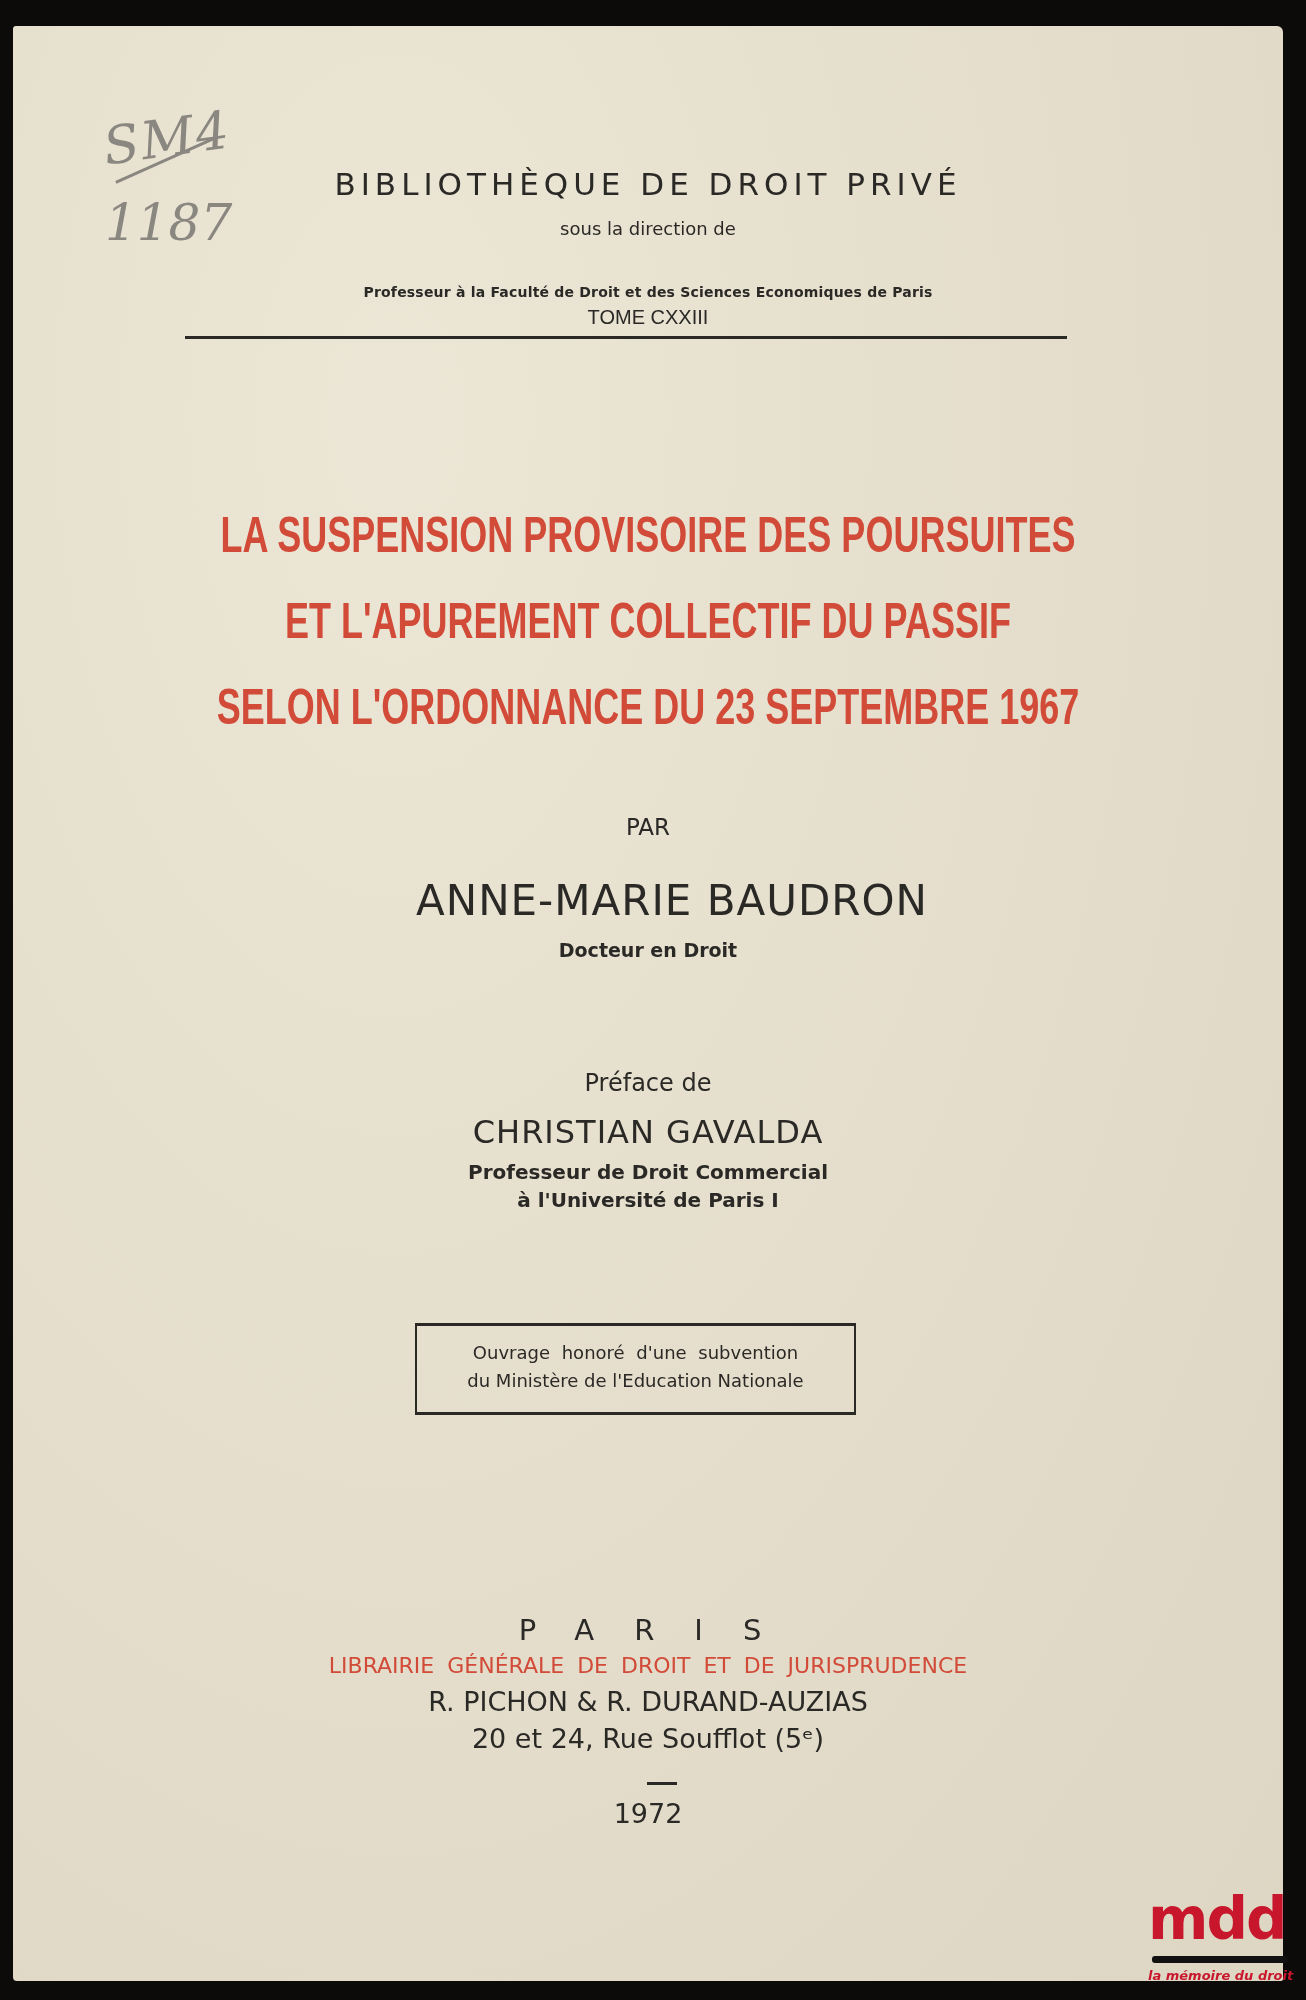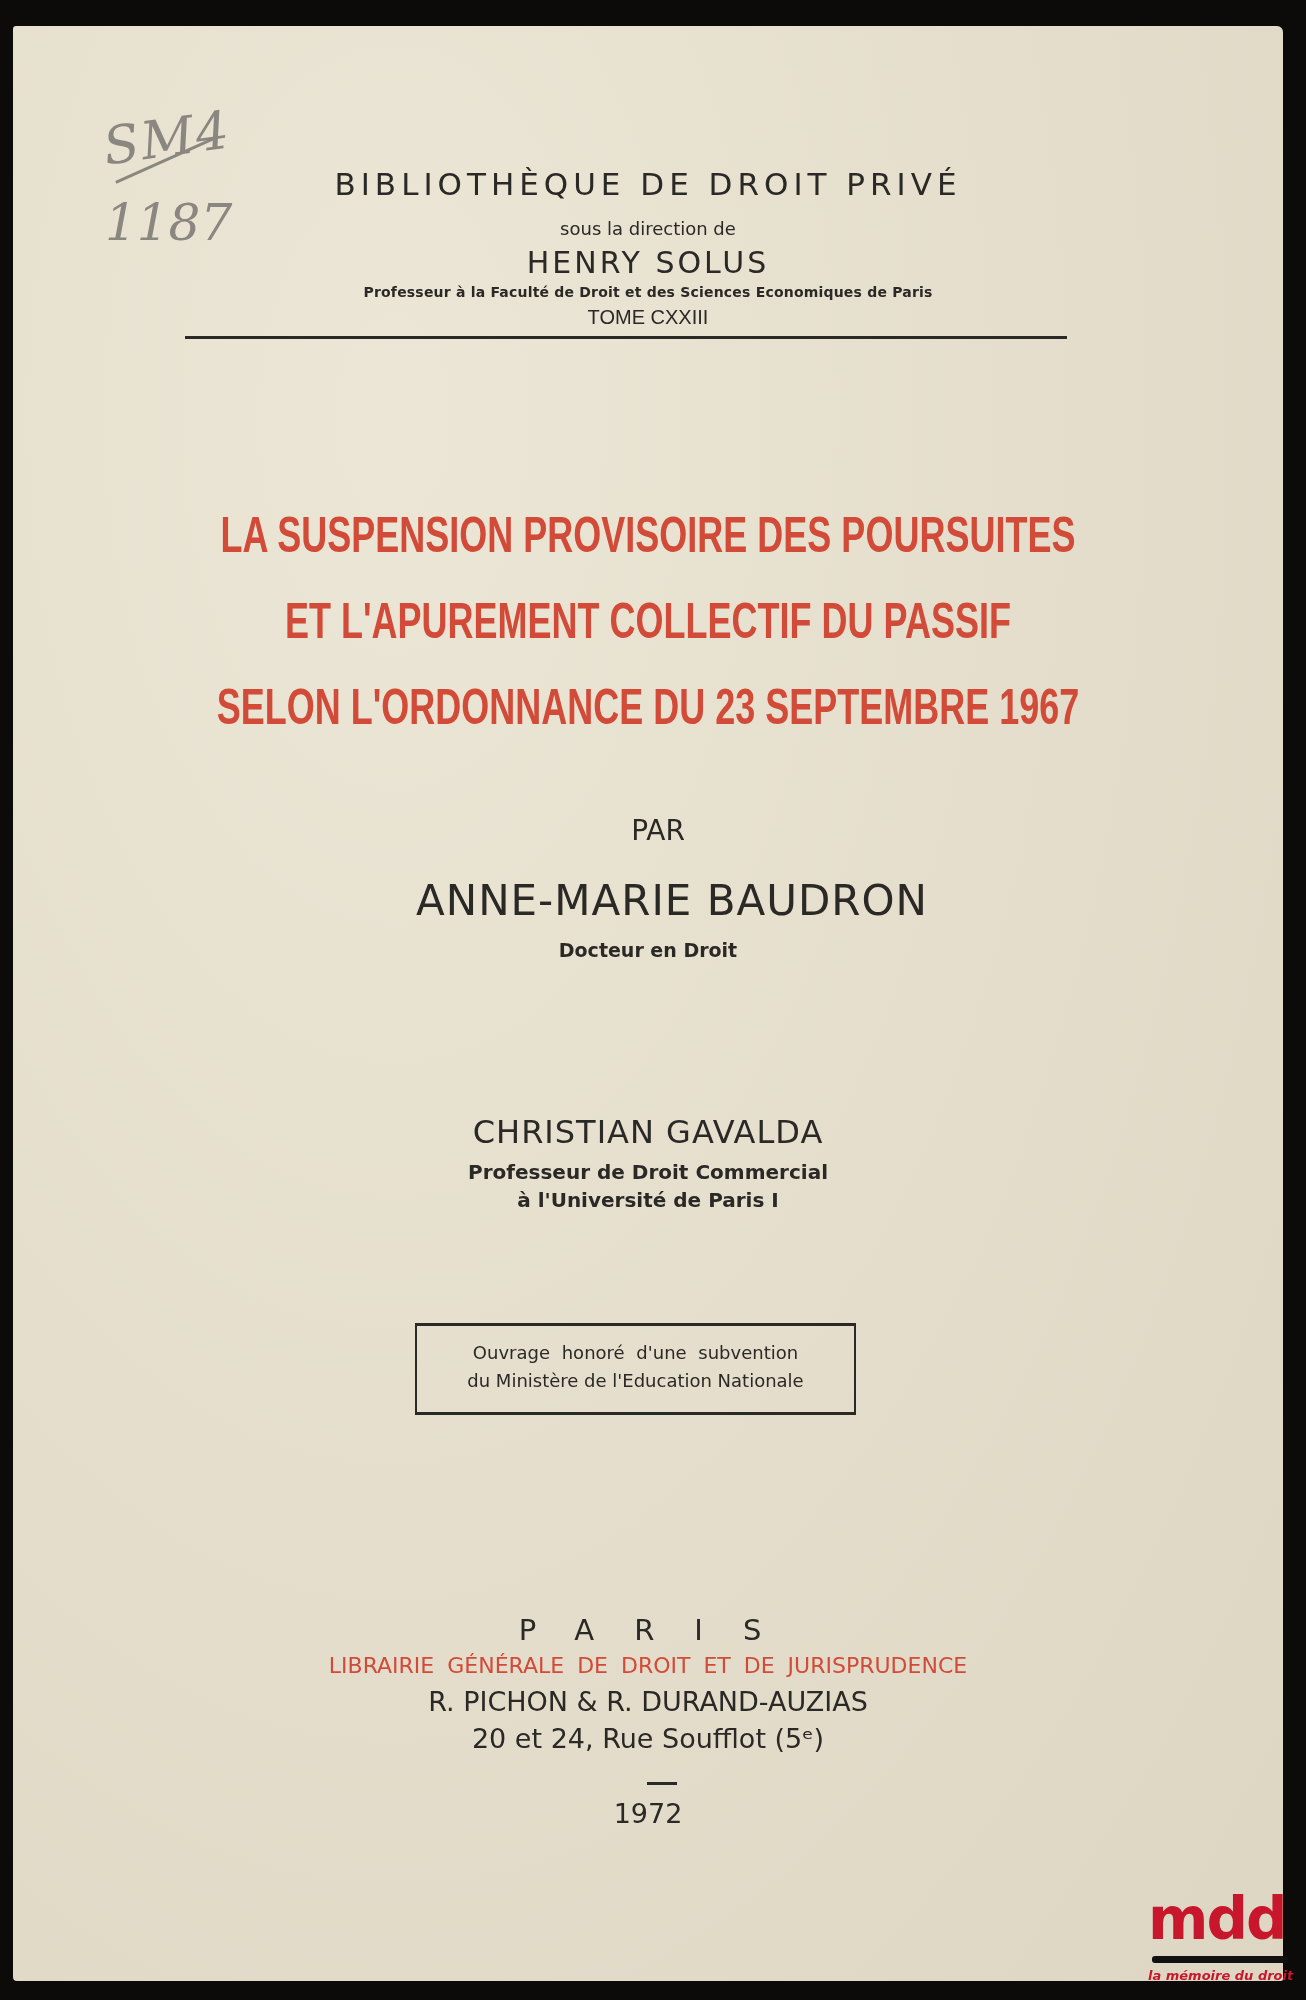--- a/index.html
+++ b/index.html
@@ -35,21 +35,21 @@
 
   .title {
     font-family: "Liberation Sans", sans-serif; font-weight: bold;
     color: #d24a38; font-size: 50px; letter-spacing: 0px;
     transform: scaleX(0.72); transform-origin: center;
   }
   .t1 { top: 480px; }
   .t2 { top: 566px; }
   .t3 { top: 652px; }
 
-  .par { top: 788px; font-size: 28px; margin-left: 10px; }
+  .par { top: 788px; font-size: 23px; }
   .author { top: 850px; font-size: 42px; letter-spacing: 1px; margin-left: 24px; }
   .author-title { top: 913px; font-size: 19px; font-weight: bold; }
 
   .preface { top: 1043px; font-size: 24px; }
   .prefacer { top: 1087px; font-size: 32px; letter-spacing: 1px; }
   .prefacer-t1 { top: 1134px; font-size: 20px; font-weight: bold; }
   .prefacer-t2 { top: 1162px; font-size: 20px; font-weight: bold; }
 
   .subv-box {
     position: absolute; left: 402px; top: 1297px; width: 437px; height: 86px;
@@ -74,33 +74,33 @@
 </head>
 <body>
 
 <div class="paper">
   <div class="handwriting hw1">SM4</div>
   <div class="hw1-strike"></div>
   <div class="handwriting hw2">1187</div>
 
   <div class="abs series">BIBLIOTHÈQUE DE DROIT PRIVÉ</div>
   <div class="abs direction">sous la direction de</div>
-  <div class="abs director">HENRY SOLUS</div>
   <div class="abs director-title">Professeur à la Faculté de Droit et des Sciences Economiques de Paris</div>
   <div class="abs tome">TOME CXXIII</div>
   <div class="rule"></div>
 
   <div class="abs title t1">LA SUSPENSION PROVISOIRE DES POURSUITES</div>
   <div class="abs title t2">ET L'APUREMENT COLLECTIF DU PASSIF</div>
   <div class="abs title t3">SELON L'ORDONNANCE DU 23 SEPTEMBRE 1967</div>
 
   <div class="abs par">PAR</div>
   <div class="abs author">ANNE-MARIE BAUDRON</div>
   <div class="abs author-title">Docteur en Droit</div>
 
+  <div class="abs preface">Préface de</div>
   <div class="abs prefacer-t1">Professeur de Droit Commercial</div>
   <div class="abs prefacer">CHRISTIAN GAVALDA</div>
   <div class="abs prefacer-t2">à l'Université de Paris I</div>
 
   <div class="subv-box">
     <div class="subv-line sl1">Ouvrage honoré d'une subvention</div>
     <div class="subv-line sl2">du Ministère de l'Education Nationale</div>
   </div>
 
   <div class="abs city">PARIS</div>

